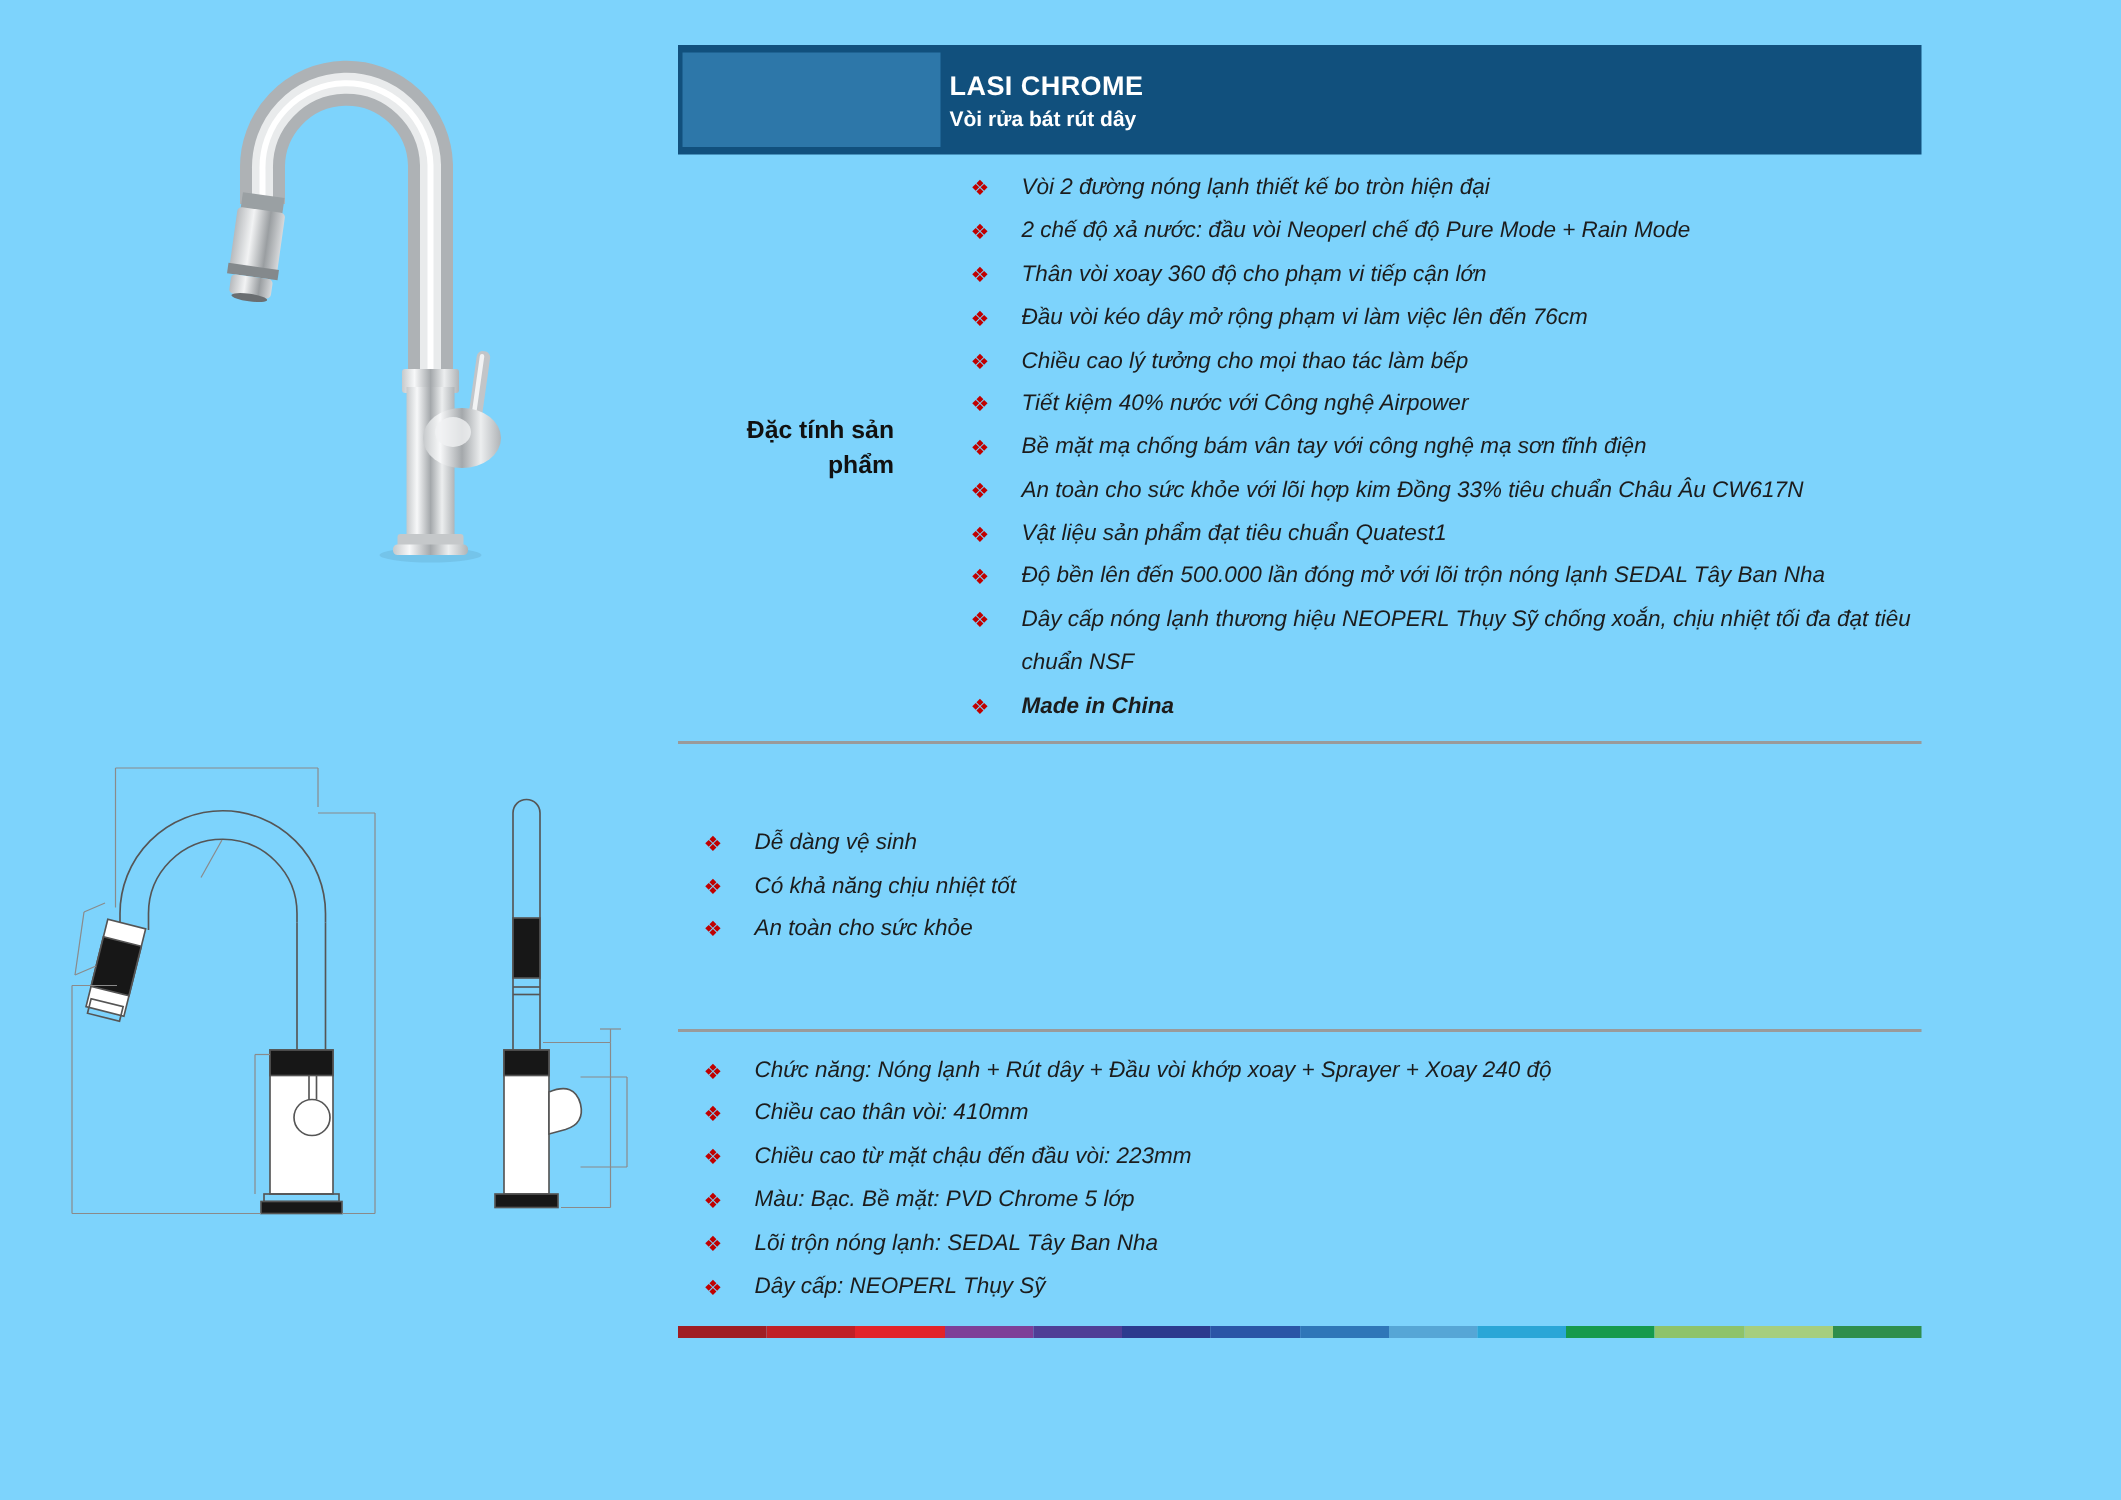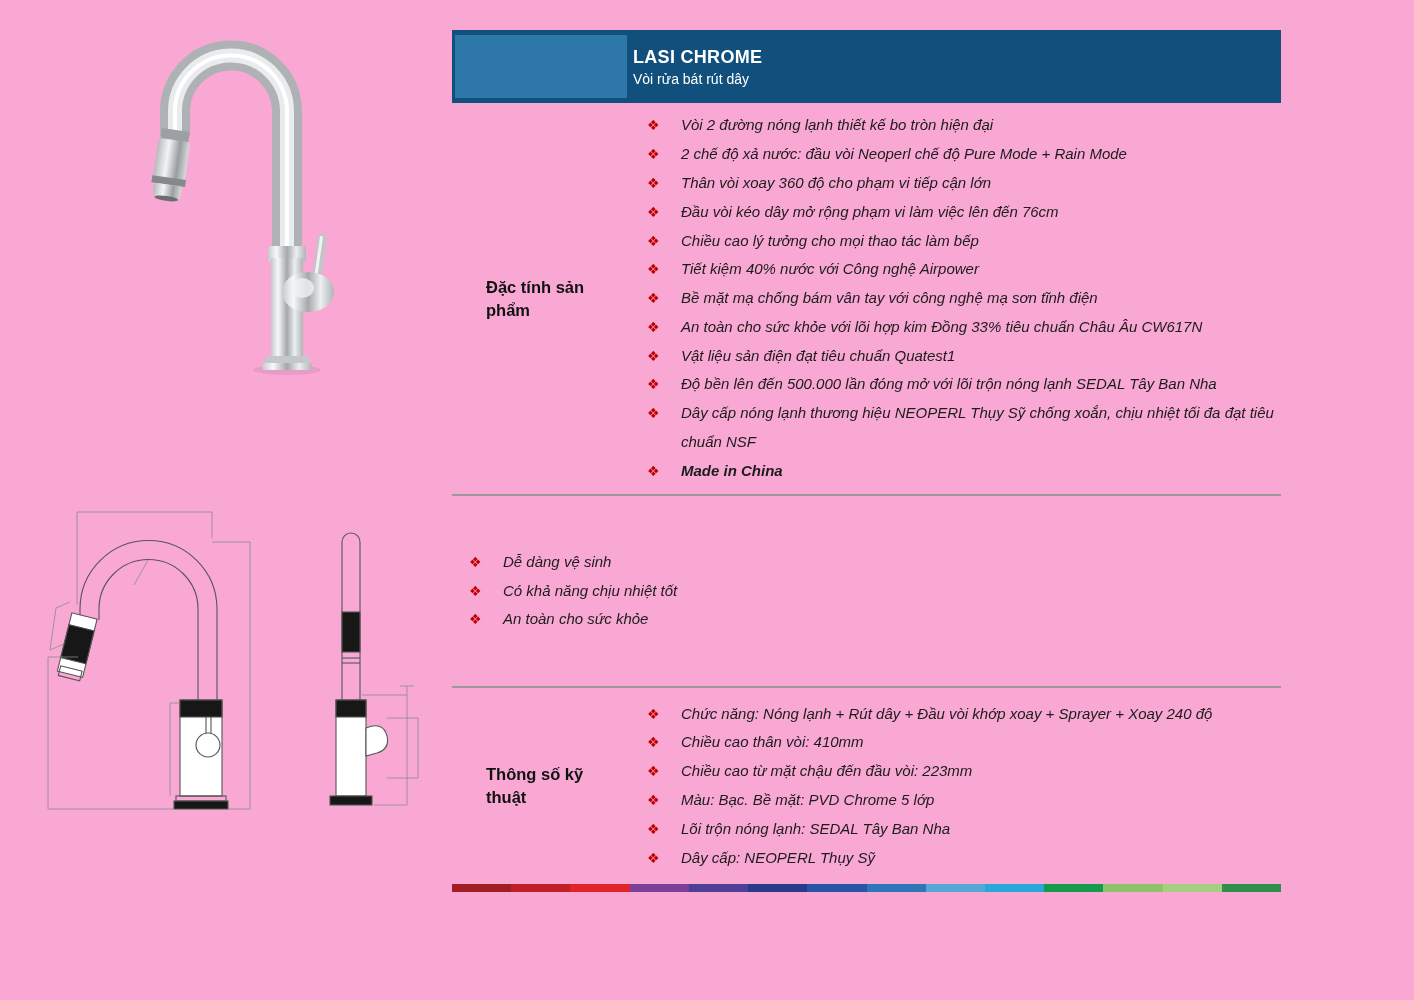--- a/index.html
+++ b/index.html
@@ -5,40 +5,40 @@
   :root{
     --header-dark:#11507d;
     --header-light:#2d77a9;
     --bullet:#c00000;
     --sep:#9a9a9a;
     --text:#1c1c1c;
   }
   *{box-sizing:border-box;}
   html,body{margin:0;padding:0;background:#fff;}
   body{width:1414px;height:1000px;font-family:"Liberation Sans",sans-serif;}
-  .page{position:relative;width:1414px;height:1000px;background:#f9a8d4;overflow:hidden;}
+  .page{position:relative;width:1414px;height:1000px;background:#7dd3fc;overflow:hidden;}
 
   .product-photo{position:absolute;left:130px;top:18px;}
   .tech-drawing{position:absolute;left:30px;top:490px;}
 
   .right-col{position:absolute;left:452px;top:30px;width:829px;}
   .header{position:relative;height:73px;background:var(--header-dark);}
   .header-accent{position:absolute;left:3px;top:5px;width:172px;height:63px;background:var(--header-light);}
   .header-text{position:absolute;left:181px;top:0;height:73px;display:flex;flex-direction:column;justify-content:center;color:#fff;}
   .title{font-size:18px;font-weight:700;letter-spacing:.3px;}
-  .subtitle{font-size:14px;margin-top:3px;}
+  .subtitle{font-size:14px;margin-top:3px;font-weight:bold;}
 
   .section{display:flex;align-items:center;}
   .sec1{height:391px;}
   .sec2{height:190px;}
   .sec3{height:196px;}
   .sep{border-top:2px solid var(--sep);width:100%;}
 
   .section-label{width:178px;align-self:stretch;display:flex;align-items:center;justify-content:center;font-weight:700;font-size:16.5px;color:#111;}
-  .label-inner{width:110px;text-align:left;line-height:23px;}
+  .label-inner{width:110px;text-align:right;line-height:23px;}
   .section-body{flex:1;padding-left:17px;padding-right:6px;}
   .row{display:flex;align-items:flex-start;color:var(--text);font-size:15px;line-height:28.8px;}
   .bullet{flex:0 0 15px;margin-right:19px;color:var(--bullet);font-size:14px;}
   .row.bold .row-text{font-weight:700;}
   .row-text{flex:1;font-style:italic;}
 
   .rainbow{display:flex;height:8px;width:100%;}
   .rainbow .seg{flex:1;}
 </style>
 </head>
@@ -202,21 +202,21 @@
         <div class="row">
             <span class="bullet">❖</span>
             <span class="row-text">Bề mặt mạ chống bám vân tay với công nghệ mạ sơn tĩnh điện</span>
           </div>
         <div class="row">
             <span class="bullet">❖</span>
             <span class="row-text">An toàn cho sức khỏe với lõi hợp kim Đồng 33% tiêu chuẩn Châu Âu CW617N</span>
           </div>
         <div class="row">
             <span class="bullet">❖</span>
-            <span class="row-text">Vật liệu sản điện đạt tiêu chuẩn Quatest1</span>
+            <span class="row-text">Vật liệu sản phẩm đạt tiêu chuẩn Quatest1</span>
           </div>
         <div class="row">
             <span class="bullet">❖</span>
             <span class="row-text">Độ bền lên đến 500.000 lần đóng mở với lõi trộn nóng lạnh SEDAL Tây Ban Nha</span>
           </div>
         <div class="row">
             <span class="bullet">❖</span>
             <span class="row-text">Dây cấp nóng lạnh thương hiệu NEOPERL Thụy Sỹ chống xoắn, chịu nhiệt tối đa đạt tiêu chuẩn NSF</span>
           </div>
         <div class="row bold">
@@ -241,23 +241,20 @@
         <div class="row">
             <span class="bullet">❖</span>
             <span class="row-text">An toàn cho sức khỏe</span>
           </div>
       </div>
     </div>
 
     <div class="sep"></div>
 
     <div class="section sec3">
-      <div class="section-label">
-        <span class="label-inner">Thông số kỹ thuật</span>
-      </div>
       <div class="section-body">
         <div class="row">
             <span class="bullet">❖</span>
             <span class="row-text">Chức năng: Nóng lạnh + Rút dây + Đầu vòi khớp xoay + Sprayer + Xoay 240 độ</span>
           </div>
         <div class="row">
             <span class="bullet">❖</span>
             <span class="row-text">Chiều cao thân vòi: 410mm</span>
           </div>
         <div class="row">

